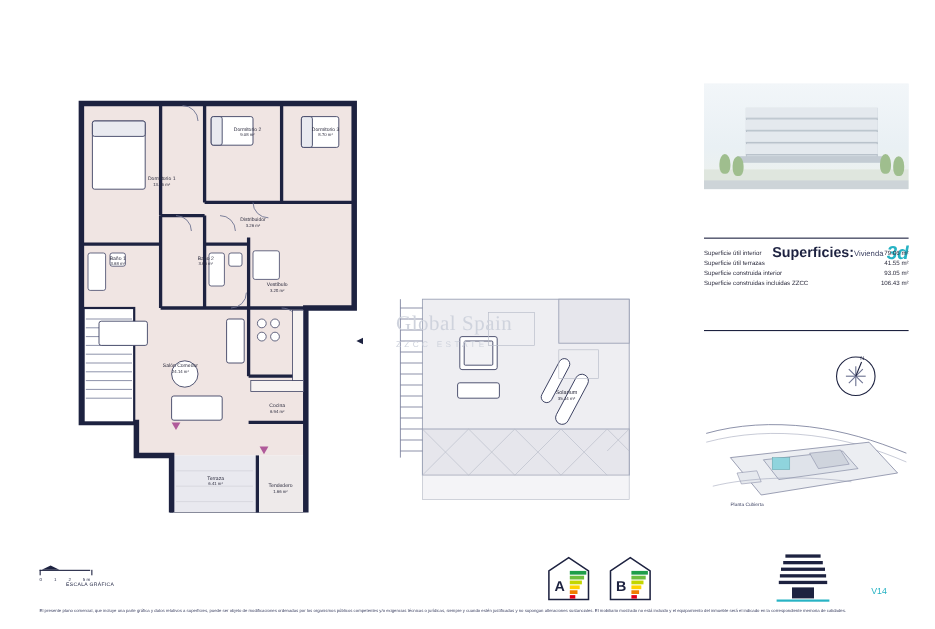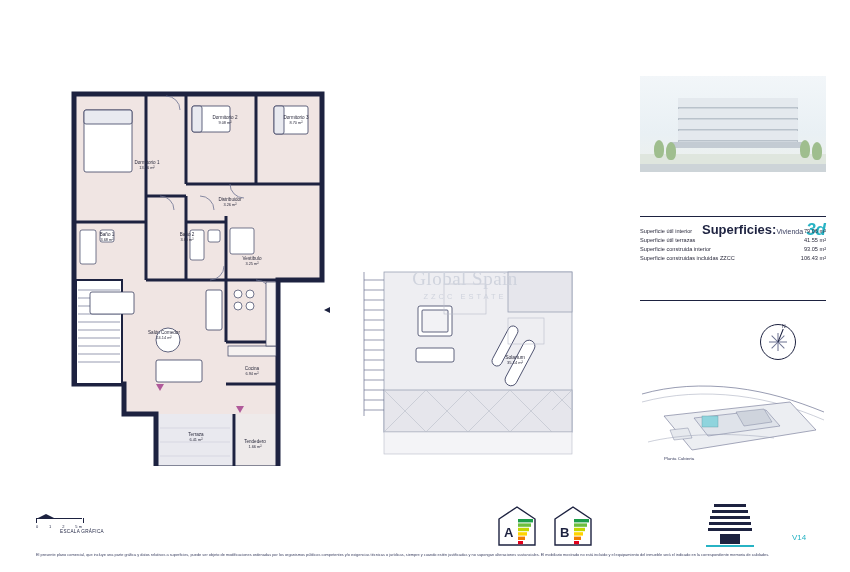--- a/index.html
+++ b/index.html
@@ -63,21 +63,21 @@
   .ehouse{position:absolute;left:0;top:0;width:40px;height:42px;}
   .eletter{position:absolute;left:7px;top:20px;font-size:13px;font-weight:700;color:#1d2240;}
 
   .logo-stack{position:absolute;left:700px;top:500px;width:60px;height:48px;}
 
   .vcode{position:absolute;left:792px;top:533px;font-size:8px;font-weight:400;color:#27b3c4;}
 
   .disclaimer{position:absolute;left:36px;top:552px;width:760px;font-size:3.9px;line-height:1.55;color:#3a3f60;}
 
   
-  .wm{position:absolute;left:360px;top:268px;width:210px;text-align:center;color:#cfd3dd;}
+  .wm{position:absolute;left:360px;top:284px;width:210px;text-align:left;color:#cfd3dd;}
   .wm .t1{font-family:"Liberation Serif",serif;font-size:19px;letter-spacing:.5px;}
   .wm .t2{font-size:7.5px;letter-spacing:3px;margin-top:2px;}
 
   
   .plan{position:absolute;left:60px;top:84px;width:270px;height:382px;}
   .plan svg{display:block;}
   .rl{position:absolute;text-align:center;line-height:1.25;color:#2b2b3d;pointer-events:none;}
   .rl .n{font-size:4.6px;}
   .rl .a{font-size:3.9px;}
 

